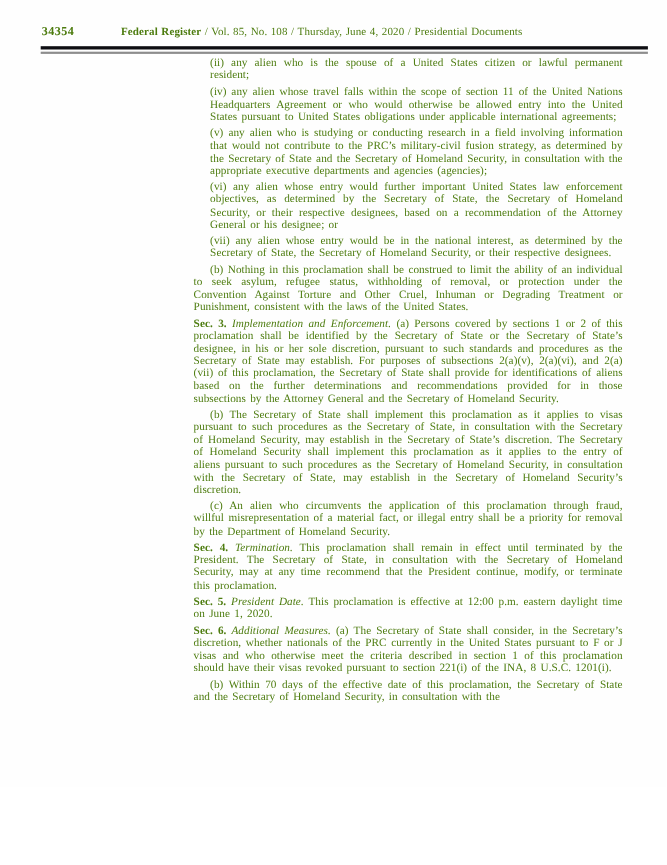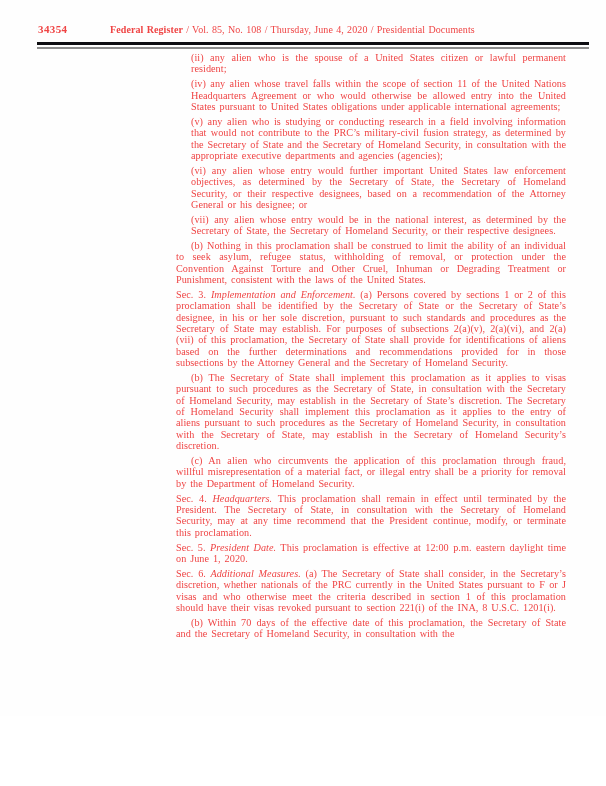--- a/index.html
+++ b/index.html
@@ -3,21 +3,21 @@
 <meta charset="utf-8">
 <style>
   html, body { margin: 0; padding: 0; background: #ffffff; }
   .page {
     position: relative;
     width: 606px;
     height: 716px;
     background: #fefefe;
     overflow: hidden;
     font-family: "Liberation Serif", serif;
-    color: #ef4444;
+    color: #4d7c0f;
   }
   .folio {
     position: absolute;
     left: 38px;
     top: 23px;
     font-size: 11px;
     font-weight: bold;
     letter-spacing: 0.4px;
   }
   .header-line {
@@ -55,21 +55,21 @@
     font-size: 10.2px;
     line-height: 11.35px;
     text-align: justify;
     letter-spacing: 0.05px;
     word-spacing: 1.3px;
   }
   .doc-body p { margin: 0 0 3.6px 0; }
   .doc-body p.item  { margin-left: 15px; }
   .doc-body p.flush { text-indent: 15px; }
   .doc-body p.section { text-indent: 0; }
-  .run-bold { font-weight: normal; }
+  .run-bold { font-weight: bold; }
   .run-italic { font-style: italic; }
   .run-plain { font-style: normal; font-weight: normal; }
 </style>
 </head>
 <body>
 
 <div class="page">
 
   <div class="folio">34354</div>
 
@@ -83,19 +83,19 @@
   <div class="doc-body">
       <p class="item"><span class="run-plain">(ii) any alien who is the spouse of a United States citizen or lawful permanent resident;</span></p>
       <p class="item"><span class="run-plain">(iv) any alien whose travel falls within the scope of section 11 of the United Nations Headquarters Agreement or who would otherwise be allowed entry into the United States pursuant to United States obligations under applicable international agreements;</span></p>
       <p class="item"><span class="run-plain">(v) any alien who is studying or conducting research in a field involving information that would not contribute to the PRC’s military-civil fusion strategy, as determined by the Secretary of State and the Secretary of Homeland Security, in consultation with the appropriate executive departments and agencies (agencies);</span></p>
       <p class="item"><span class="run-plain">(vi) any alien whose entry would further important United States law enforcement objectives, as determined by the Secretary of State, the Secretary of Homeland Security, or their respective designees, based on a recommendation of the Attorney General or his designee; or</span></p>
       <p class="item"><span class="run-plain">(vii) any alien whose entry would be in the national interest, as determined by the Secretary of State, the Secretary of Homeland Security, or their respective designees.</span></p>
       <p class="flush"><span class="run-plain">(b) Nothing in this proclamation shall be construed to limit the ability of an individual to seek asylum, refugee status, withholding of removal, or protection under the Convention Against Torture and Other Cruel, Inhuman or Degrading Treatment or Punishment, consistent with the laws of the United States.</span></p>
       <p class="section"><span class="run-bold">Sec. 3.</span><span class="run-italic"> Implementation and Enforcement.</span><span class="run-plain"> (a) Persons covered by sections 1 or 2 of this proclamation shall be identified by the Secretary of State or the Secretary of State’s designee, in his or her sole discretion, pursuant to such standards and procedures as the Secretary of State may establish. For purposes of subsections 2(a)(v), 2(a)(vi), and 2(a)(vii) of this proclamation, the Secretary of State shall provide for identifications of aliens based on the further determinations and recommendations provided for in those subsections by the Attorney General and the Secretary of Homeland Security.</span></p>
       <p class="flush"><span class="run-plain">(b) The Secretary of State shall implement this proclamation as it applies to visas pursuant to such procedures as the Secretary of State, in consultation with the Secretary of Homeland Security, may establish in the Secretary of State’s discretion. The Secretary of Homeland Security shall implement this proclamation as it applies to the entry of aliens pursuant to such procedures as the Secretary of Homeland Security, in consultation with the Secretary of State, may establish in the Secretary of Homeland Security’s discretion.</span></p>
       <p class="flush"><span class="run-plain">(c) An alien who circumvents the application of this proclamation through fraud, willful misrepresentation of a material fact, or illegal entry shall be a priority for removal by the Department of Homeland Security.</span></p>
-      <p class="section"><span class="run-bold">Sec. 4.</span><span class="run-italic"> Headquarters.</span><span class="run-plain"> This proclamation shall remain in effect until terminated by the President. The Secretary of State, in consultation with the Secretary of Homeland Security, may at any time recommend that the President continue, modify, or terminate this proclamation.</span></p>
+      <p class="section"><span class="run-bold">Sec. 4.</span><span class="run-italic"> Termination.</span><span class="run-plain"> This proclamation shall remain in effect until terminated by the President. The Secretary of State, in consultation with the Secretary of Homeland Security, may at any time recommend that the President continue, modify, or terminate this proclamation.</span></p>
       <p class="section"><span class="run-bold">Sec. 5.</span><span class="run-italic"> President Date.</span><span class="run-plain"> This proclamation is effective at 12:00 p.m. eastern daylight time on June 1, 2020.</span></p>
       <p class="section"><span class="run-bold">Sec. 6.</span><span class="run-italic"> Additional Measures.</span><span class="run-plain"> (a) The Secretary of State shall consider, in the Secretary’s discretion, whether nationals of the PRC currently in the United States pursuant to F or J visas and who otherwise meet the criteria described in section 1 of this proclamation should have their visas revoked pursuant to section 221(i) of the INA, 8 U.S.C. 1201(i).</span></p>
       <p class="flush"><span class="run-plain">(b) Within 70 days of the effective date of this proclamation, the Secretary of State and the Secretary of Homeland Security, in consultation with the</span></p>
     </div>
 
 </div>
 
 </body></html>

